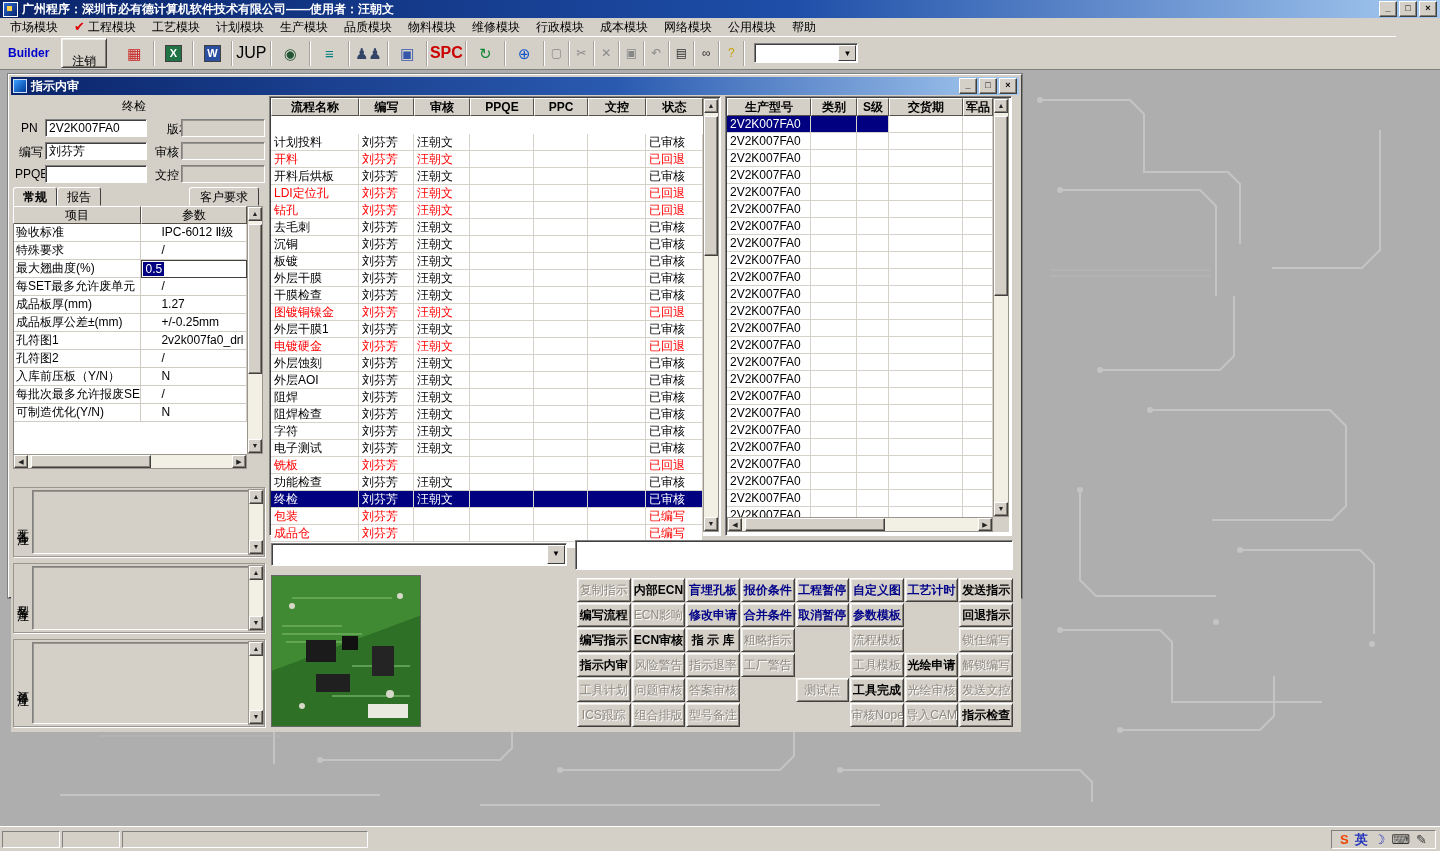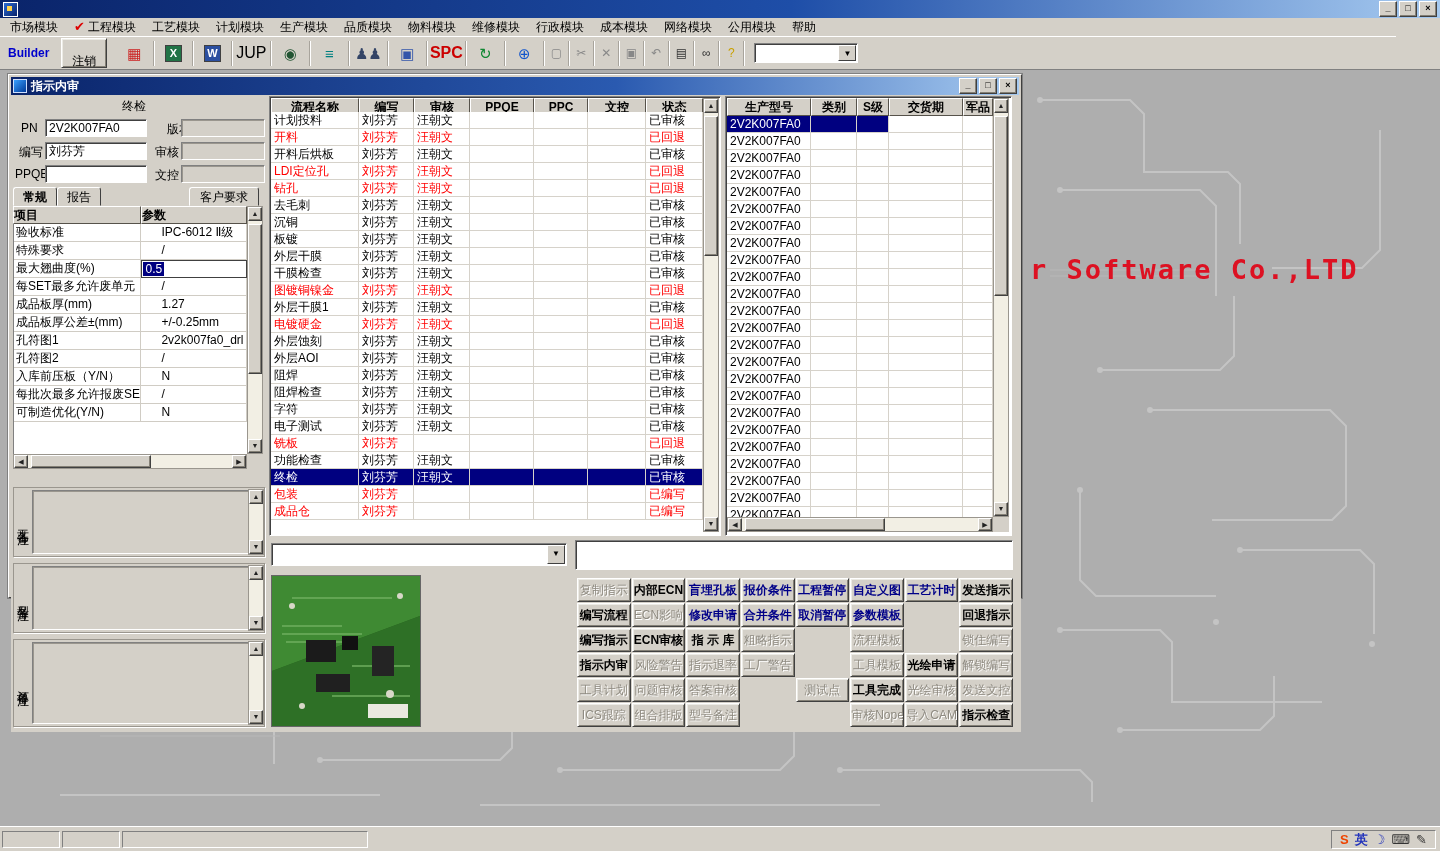--- a/index.html
+++ b/index.html
@@ -69,21 +69,21 @@
   .frow{position:absolute;left:0;width:258px;height:18px;}
   .flabel{position:absolute;top:2px;white-space:nowrap;}
   .finput{position:absolute;top:0;height:18px;line-height:16px;padding-left:3px;overflow:hidden;white-space:nowrap;
     border:1px solid;border-color:#808080 #fff #fff #808080;box-shadow:inset 1px 1px 0 #404040;box-sizing:border-box;}
   .finput.white{background:#fff;}
   .finput.gray{background:#d4d0c8;box-shadow:inset 1px 1px 0 #9a968e;}
   .tab{position:absolute;top:92px;height:19px;background:#d4d0c8;text-align:center;line-height:18px;
     border:1px solid;border-color:#fff #404040 #d4d0c8 #fff;border-radius:3px 3px 0 0;box-sizing:border-box;cursor:default;}
   .tab.active{font-weight:bold;}
   .phead{position:absolute;left:2px;top:111px;display:flex;}
-  .phcell{height:18px;line-height:17px;font-weight:bold;background:#d4d0c8;
+  .phcell{height:18px;line-height:17px;text-align:center;font-weight:normal;background:#d4d0c8;
     border:1px solid;border-color:#fff #56524a #56524a #fff;box-sizing:border-box;}
   .pbody{position:absolute;left:2px;top:129px;width:234px;height:230px;background:#fff;
     border-left:1px solid #808080;box-sizing:border-box;overflow:hidden;}
   .prow{display:flex;height:18px;}
   .pcell{height:18px;line-height:17px;box-sizing:border-box;border-right:1px solid #d0ccc4;border-bottom:1px solid #d0ccc4;
     overflow:hidden;white-space:nowrap;}
   .pitem{width:128px;padding-left:2px;}
   .pval{width:106px;padding-left:20px;}
   .pval.editing{background:#fff;border:1px solid #404040;padding-left:1px;}
   .psel{background:#000080;color:#fff;padding:0 2px;}
@@ -149,20 +149,21 @@
     border:1px solid;border-color:#808080 #fff #fff #808080;box-sizing:border-box;}
   .tray-ico{font-size:13px;line-height:13px;font-weight:bold;cursor:default;}
 </style>
 </head>
 <body>
 
 <div id="app">
 
   <div class="titlebar">
     <span class="app-icon"></span>
+    <span class="title-text">广州程序：深圳市必有德计算机软件技术有限公司——使用者：汪朝文</span>
     <span class="win-btns">
       <span class="win-btn">_</span>
       <span class="win-btn">□</span>
       <span class="win-btn">×</span>
     </span>
   </div>
 
   <div class="menubar" id="menubar">
       <div class="menu-item">
         <span>市场模块</span>
@@ -311,21 +312,20 @@
           <circle cx="1216" cy="552" r="3"></circle>
       </g>
       <g fill="none" stroke="#b8b8b8" stroke-width="1">
         <path d="M1050 200 h160"></path>
           <path d="M1050 206 h160"></path>
           <path d="M100 660 h180"></path>
           <path d="M100 666 h180"></path>
       </g>
     </svg>
 
-    <div class="red-mark">r Software Co.,LTD</div>
 
     <div class="child">
       <div class="c-title">
         <span class="c-icon"></span>
         <span class="c-title-text">指示内审</span>
         <span class="win-btns">
           <span class="win-btn">_</span>
           <span class="win-btn">□</span>
           <span class="win-btn">×</span>
         </span>
@@ -425,21 +425,21 @@
         <div class="sunkpanel" style="left:258px;top:1px;width:452px;height:440px"></div>
         <div class="thead" style="left:260px;top:3px;width:432px">
           <div class="thcell" style="width:88px">流程名称</div>
           <div class="thcell" style="width:55px">编写</div>
           <div class="thcell" style="width:56px">审核</div>
           <div class="thcell" style="width:64px">PPQE</div>
           <div class="thcell" style="width:54px">PPC</div>
           <div class="thcell" style="width:58px">文控</div>
           <div class="thcell" style="width:57px">状态</div>
         </div>
-        <div id="proc-rows" class="tbody" style="left:260px;top:17px;width:432px;height:414px">
+        <div id="proc-rows" class="tbody" style="left:260px;top:39px;width:432px;height:414px">
             <div class="trow normal">
               <div class="tcell">计划投料</div>
               <div class="tcell">刘芬芳</div>
               <div class="tcell">汪朝文</div>
               <div class="tcell"></div>
               <div class="tcell"></div>
               <div class="tcell"></div>
               <div class="tcell">已审核</div>
             </div>
             <div class="trow returned">

